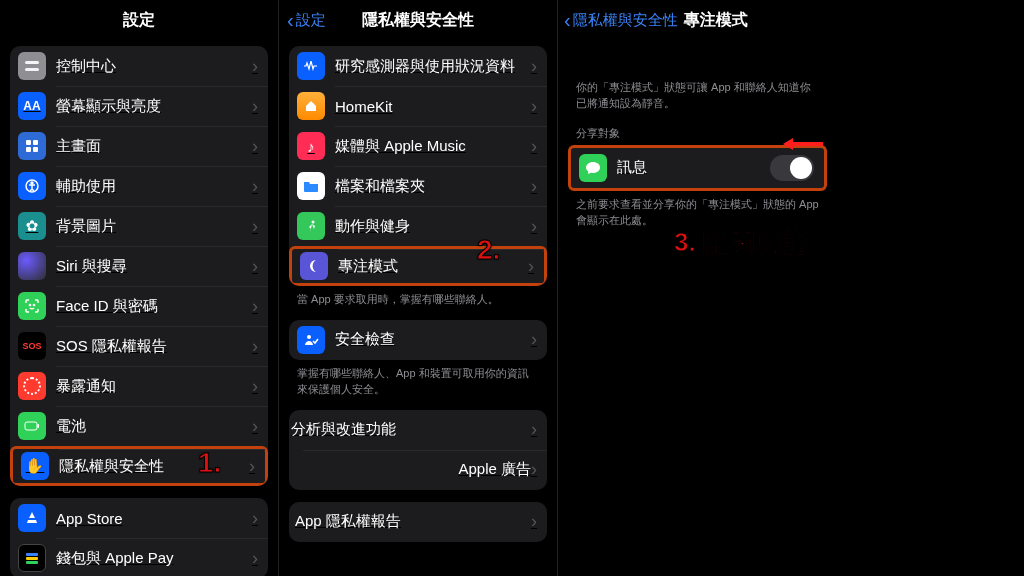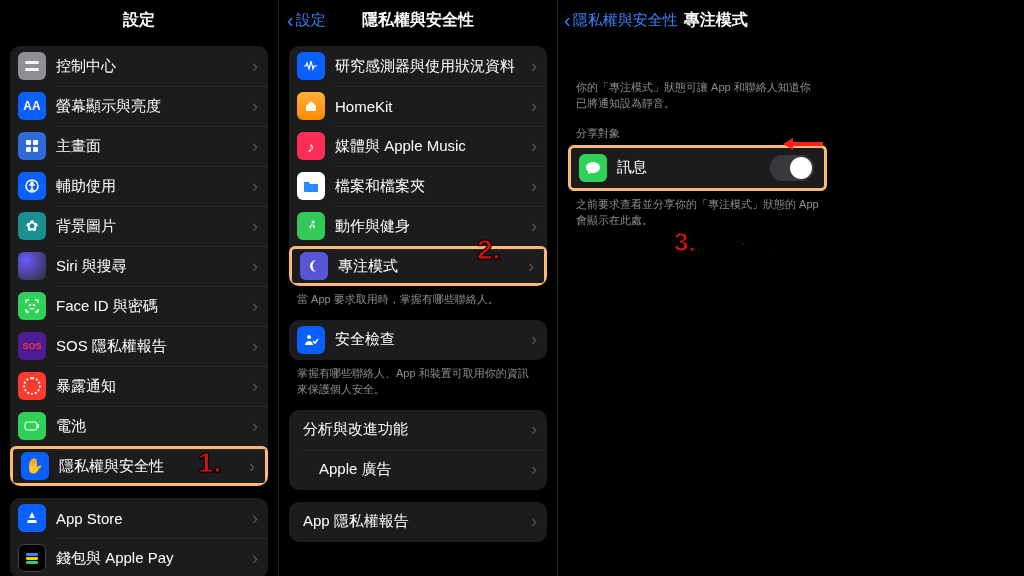--- a/index.html
+++ b/index.html
@@ -3,42 +3,42 @@
 <meta charset="utf-8">
 <style>
   * { box-sizing: border-box; margin: 0; padding: 0; }
   html, body { width: 1024px; height: 576px; background: #000; font-family: -apple-system, "Helvetica Neue", Arial, sans-serif; overflow: hidden; }
   .stage { display: flex; width: 1024px; height: 576px; }
   .panel { width: 279px; height: 576px; background: #000; border-right: 1px solid #222; position: relative; overflow: hidden; }
   .panel:last-child { border-right: none; }
   .navbar { height: 40px; display: flex; align-items: center; justify-content: center; position: relative; color: #fff; font-size: 16px; font-weight: 600; }
   .navbar .back { position: absolute; left: 8px; display: flex; align-items: center; color: #3a82f7; font-size: 15px; font-weight: 400; }
   .navbar .back .chev { font-size: 20px; margin-right: 2px; line-height: 1; }
-  .group { margin: 12px 10px 0 10px; background: #1c1c1e; border-radius: 10px; overflow: hidden; }
+  .group { margin: 12px 10px 0 10px; background: #1c1c1e; border-radius: 10px; overflow: hidden; text-decoration: underline; }
   .row { display: flex; align-items: center; height: 40px; padding: 0 10px 0 8px; position: relative; }
   .row + .row::before { content: ""; position: absolute; left: 46px; right: 0; top: 0; height: 1px; background: #2a2a2c; }
   .row.noicon + .row.noicon::before { left: 14px; }
   .row .icon { width: 28px; height: 28px; border-radius: 6px; margin-right: 10px; flex: none; display: flex; align-items: center; justify-content: center; font-size: 15px; }
   .row .label { flex: 1; color: #fff; font-size: 15px; }
   .row .chev-r { color: #555; font-size: 18px; }
   .row .toggle { width: 44px; height: 26px; border-radius: 13px; background: #39393d; position: relative; flex: none; }
   .row .toggle .knob { position: absolute; top: 2px; right: 2px; width: 22px; height: 22px; background: #fff; border-radius: 50%; }
   .footer { color: #8e8e93; font-size: 11px; line-height: 1.45; padding: 6px 18px 0 18px; }
   .section-header { color: #8e8e93; font-size: 11px; padding: 14px 10px 2px 18px; }
-  .hl { border: 3px solid #fdba74; border-radius: 6px; }
+  .hl { border: 3px solid #c2410c; border-radius: 6px; }
   .step { position: absolute; font-weight: 900; font-size: 28px; color: #e01010; -webkit-text-stroke: 1px #000; text-shadow: 0 0 2px #000; pointer-events: none; }
   .arrow { position: absolute; pointer-events: none; }
   
   .ic-grey   { background: #8e8e93; color: #fff; }
   .ic-blue   { background: #0a60ff; color: #fff; }
   .ic-dblue  { background: #2f6bd6; color: #fff; }
   .ic-teal   { background: #1b8f8f; color: #fff; }
   .ic-black  { background: #000; border: 1px solid #444; }
   .ic-green  { background: #30d158; color: #fff; }
-  .ic-white  { background: #4c1d95; color: #222; }
+  .ic-white  { background: #000000; color: #222; }
   .ic-orange { background: #ff9500; color: #fff; }
   .ic-pink   { background: #ff2d55; color: #fff; }
   .ic-lime   { background: #34c759; color: #fff; }
   .ic-indigo { background: #5856d6; color: #fff; }
   .siri-bg   { background: radial-gradient(circle at 30% 30%, #6b5bff, #2e2e30); }
   .expose-bg { background: #ff3b30; display:flex;align-items:center;justify-content:center; }
   .expose-bg::after{content:"";width:14px;height:14px;border:2px dotted #fff;border-radius:50%;}
 </style>
 </head>
 <body>
@@ -237,32 +237,32 @@
               <path d="M10 8l2 2 3-4" stroke="#fff" stroke-width="1.5" fill="none"></path>
             </svg>
         </span>
         <span class="label">安全檢查</span>
         <span class="chev-r">›</span>
       </div>
     </div>
     <div class="footer">掌握有哪些聯絡人、App 和裝置可取用你的資訊來保護個人安全。</div>
 
     <div class="group">
-      <div class="row noicon" style="padding-left:14px;">
+      <div class="row noicon" style="padding-left:2px;">
         <span class="label">分析與改進功能</span>
         <span class="chev-r">›</span>
       </div>
-      <div class="row noicon" style="padding-left:30px;">
+      <div class="row noicon" style="padding-left:30px;text-align:right;">
         <span class="label">Apple 廣告</span>
         <span class="chev-r">›</span>
       </div>
     </div>
 
     <div class="group">
-      <div class="row noicon" style="padding-left:14px;gap:36px;">
+      <div class="row noicon" style="padding-left:6px;gap:36px;">
         <span class="label">App 隱私權報告</span>
         <span class="chev-r">›</span>
       </div>
     </div>
 
     <span class="step" style="left:198px; top:234px;">2.</span>
   </div>
 
   <div class="panel">
     <div class="navbar" style="justify-content:flex-start;padding-left:6px;">

